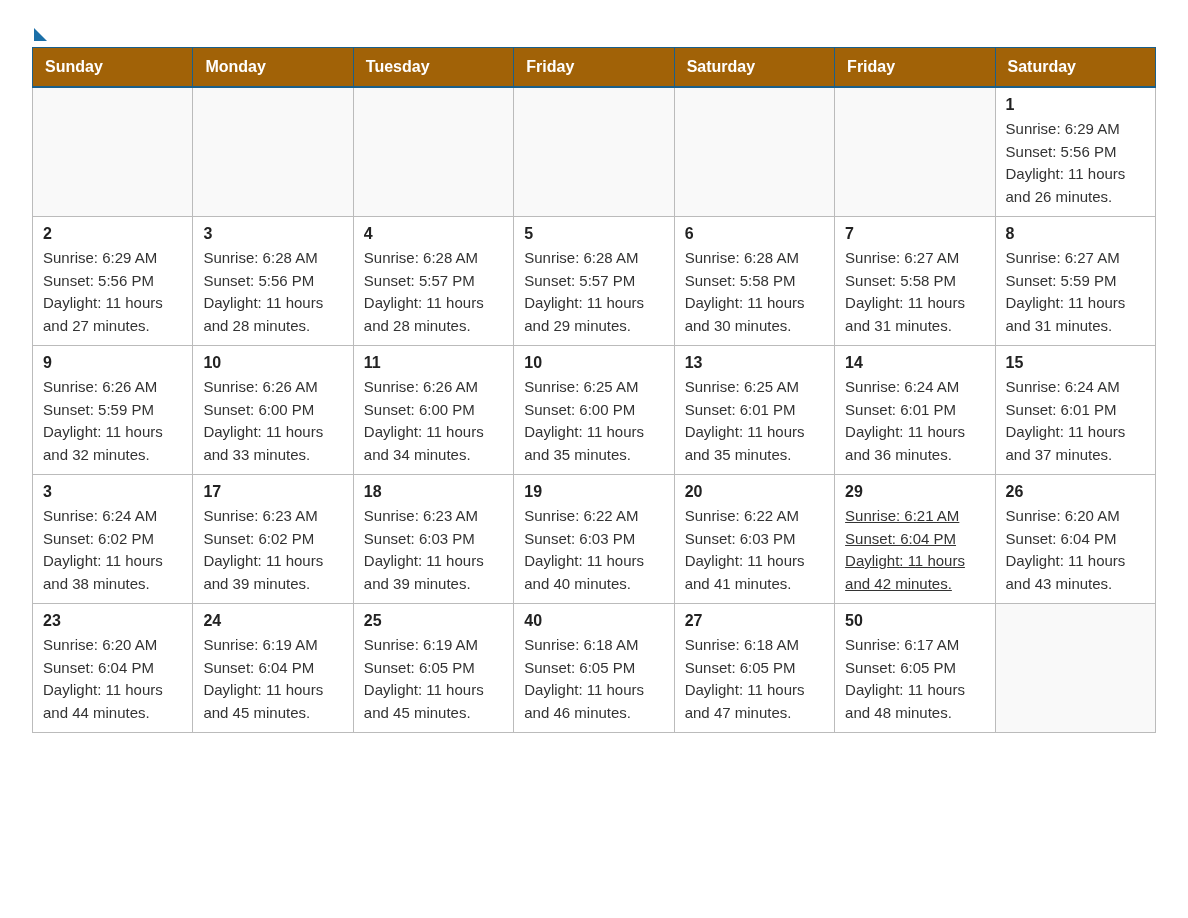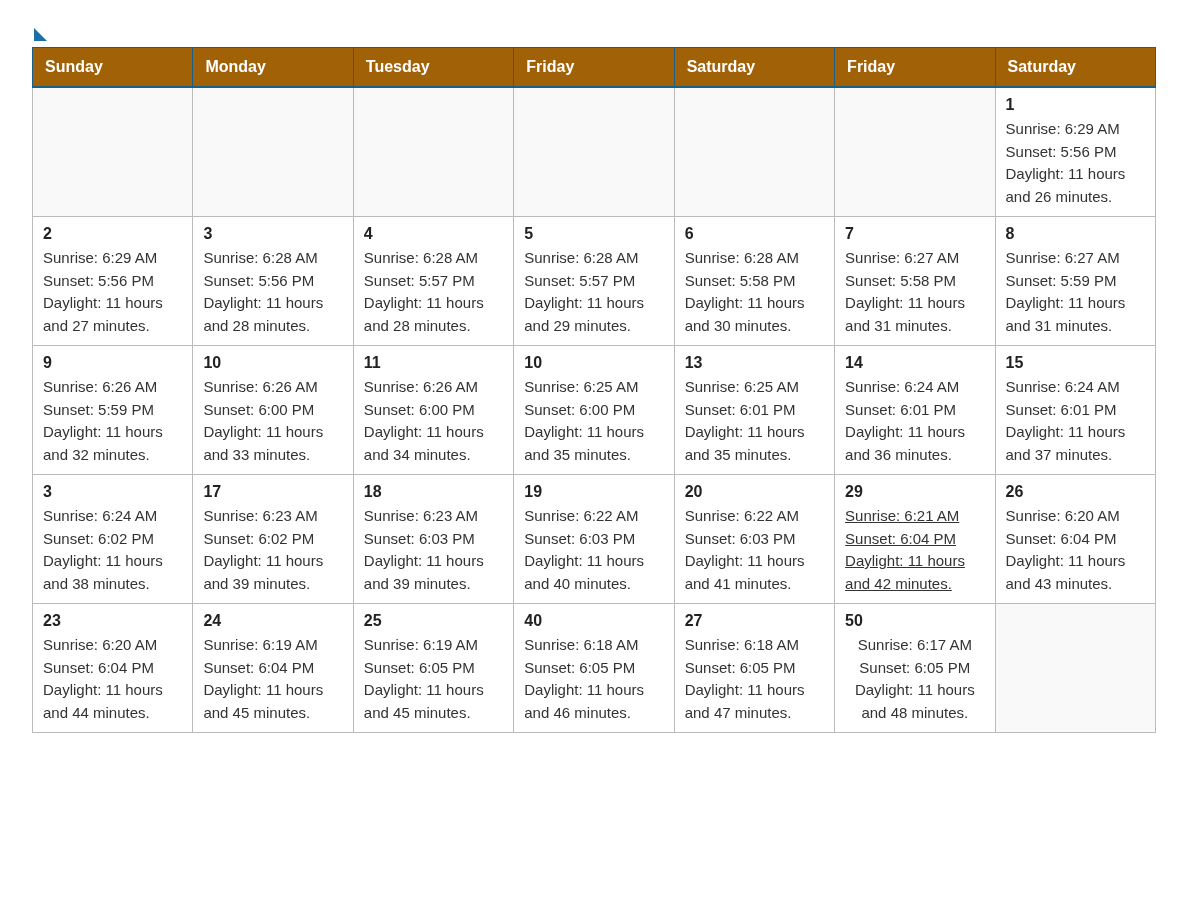--- a/index.html
+++ b/index.html
@@ -304,20 +304,20 @@
 Daylight: 11 hours and 46 minutes.</div>
         </td>
         <td>
           <div class="day-number">27</div>
           <div class="day-info" style="white-space: pre-line;">Sunrise: 6:18 AM
 Sunset: 6:05 PM
 Daylight: 11 hours and 47 minutes.</div>
         </td>
         <td>
           <div class="day-number">50</div>
-          <div class="day-info" style="white-space: pre-line; text-align: center;">Sunrise: 6:17 AM
+          <div class="day-info" style="white-space: pre-line;">Sunrise: 6:17 AM
 Sunset: 6:05 PM
 Daylight: 11 hours and 48 minutes.</div>
         </td>
         <td class="empty-cell"></td>
       </tr>
     </tbody>
 </table>
 
 </body></html>

